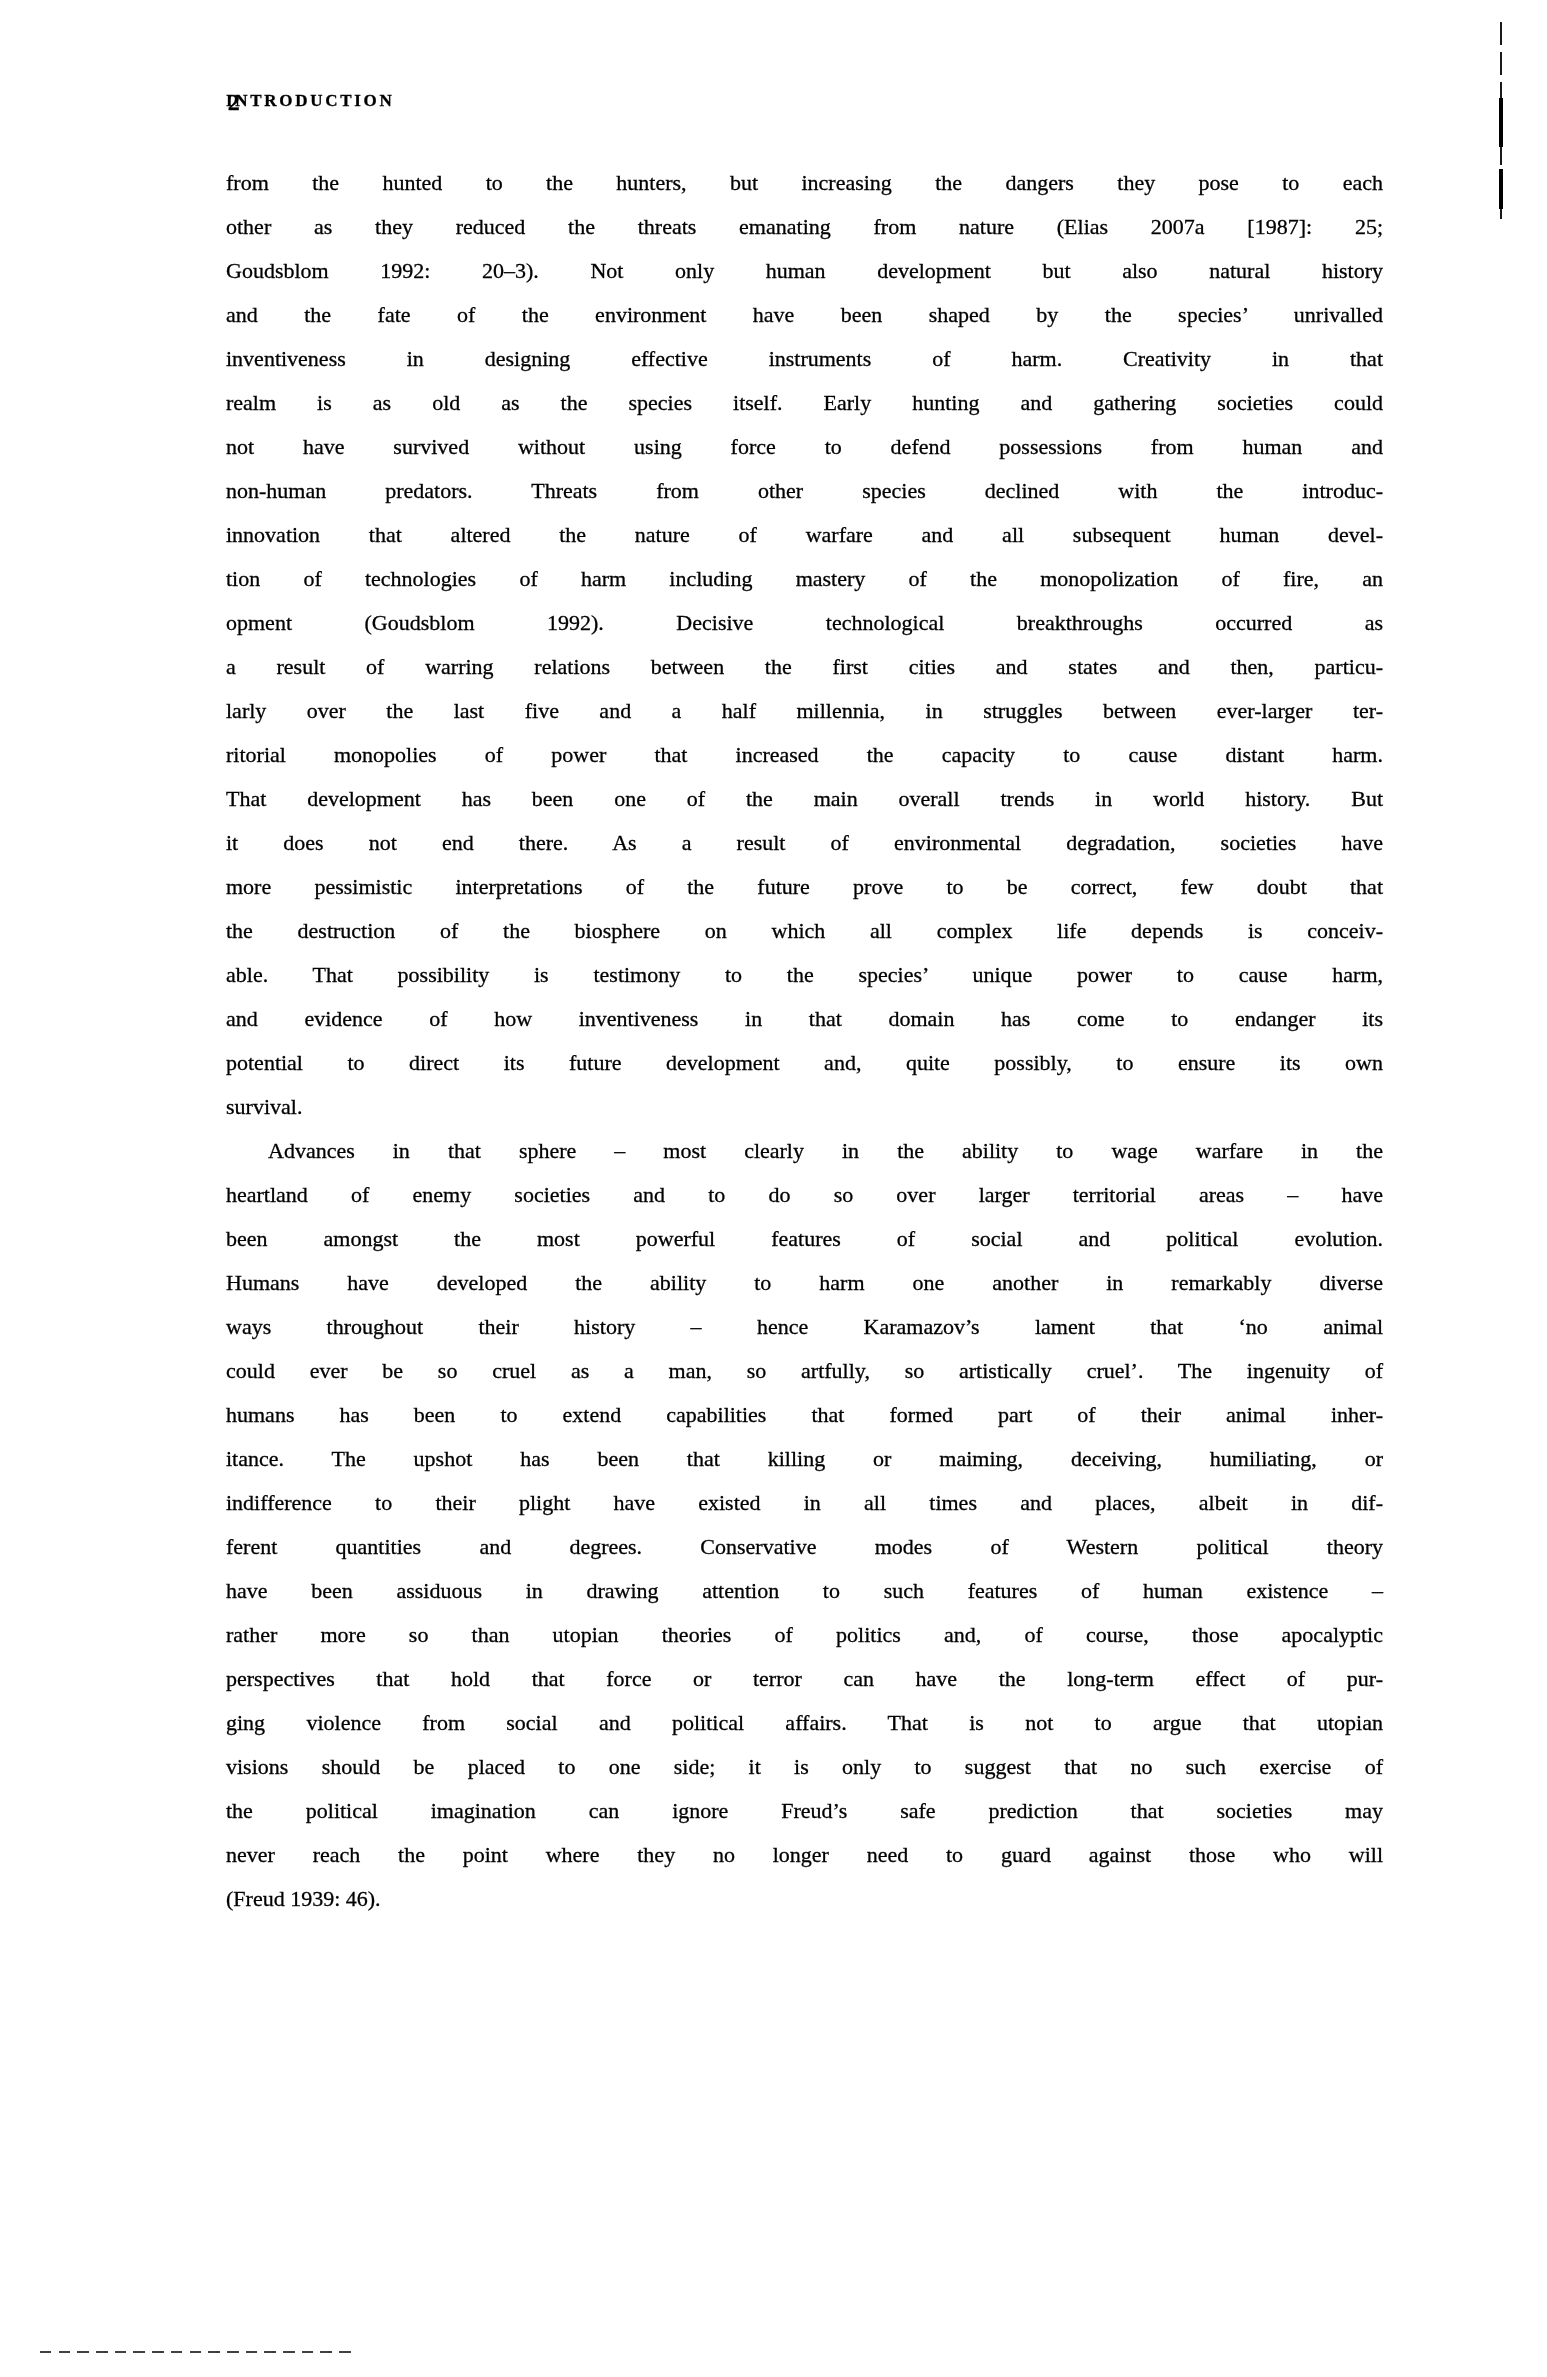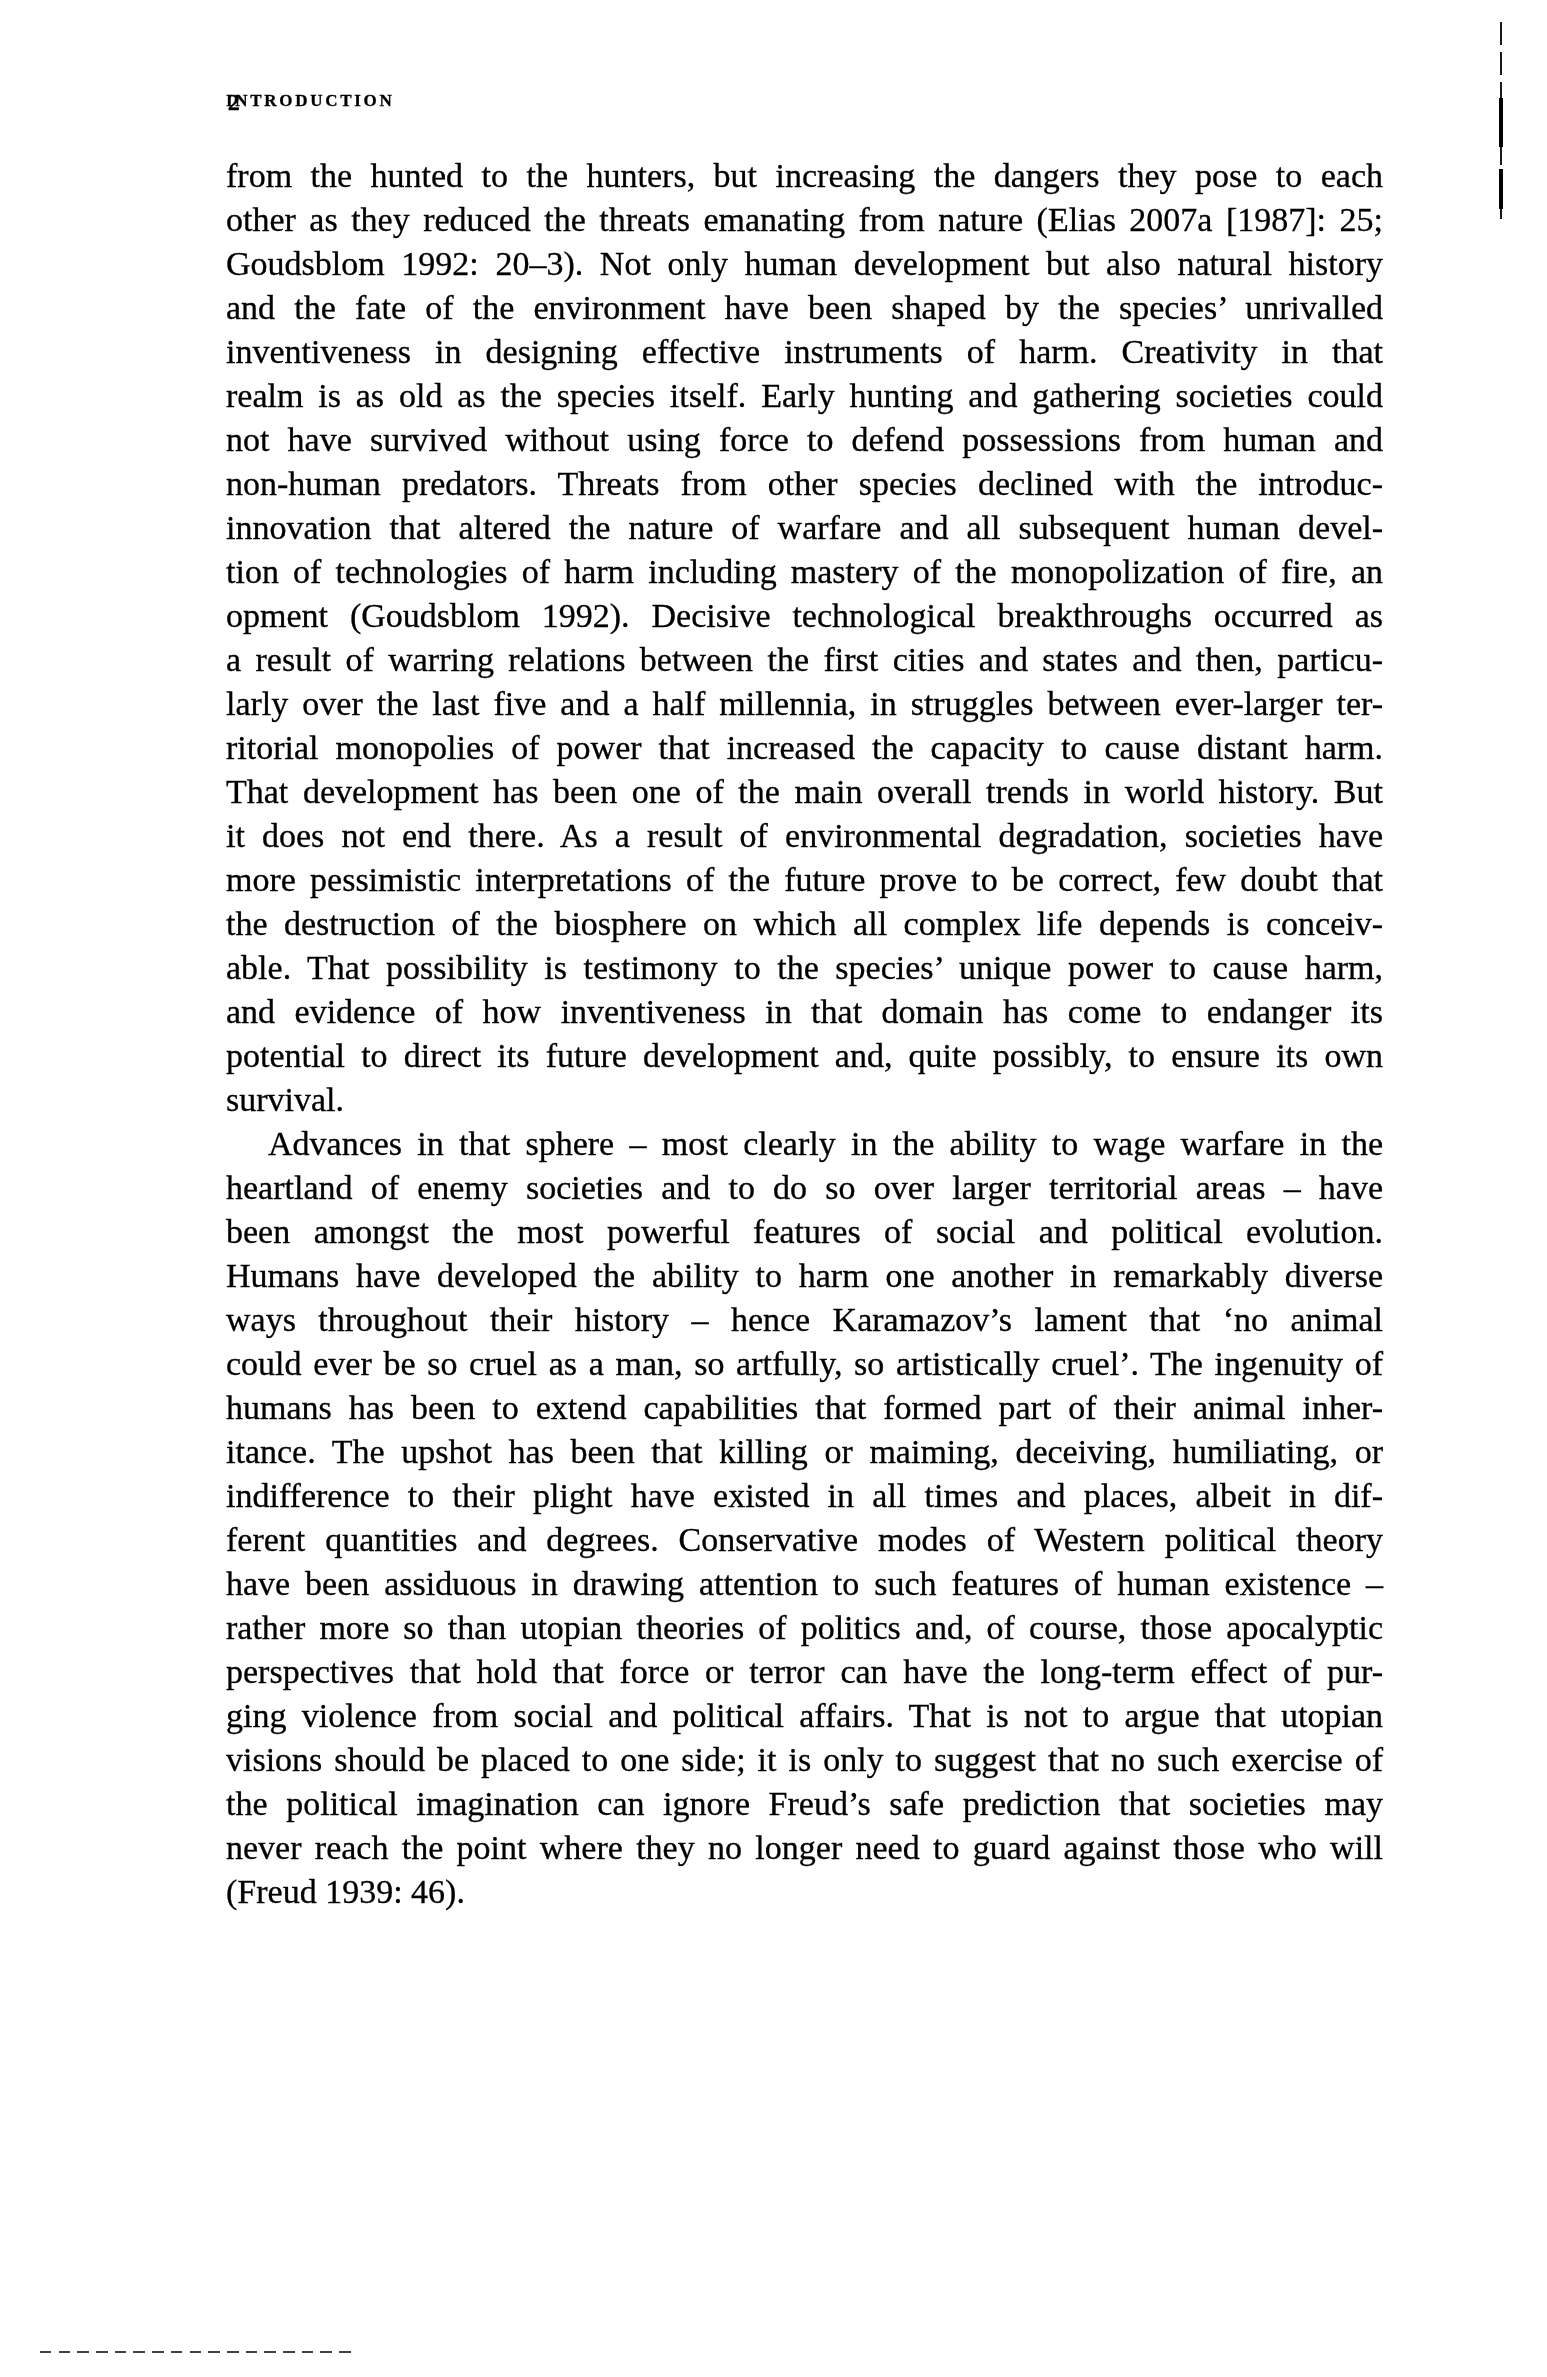--- a/index.html
+++ b/index.html
@@ -34,24 +34,24 @@
     line-height: 27px;
   }
   .header-title {
     display: block;
     font-size: 17px;
     line-height: 28px;
     letter-spacing: 2.7px;
   }
   .body-text {
     position: absolute;
-    top: 154px;
+    top: 161px;
     left: 226px;
     width: 1157px;
-    font-size: 34px;
+    font-size: 22px;
     -webkit-text-stroke: 0.3px currentColor;
   }
   .paragraph { margin: 0; }
   .line {
     line-height: 44px;
     height: 44px;
     white-space: nowrap;
     text-align: justify;
     text-align-last: justify;
   }

